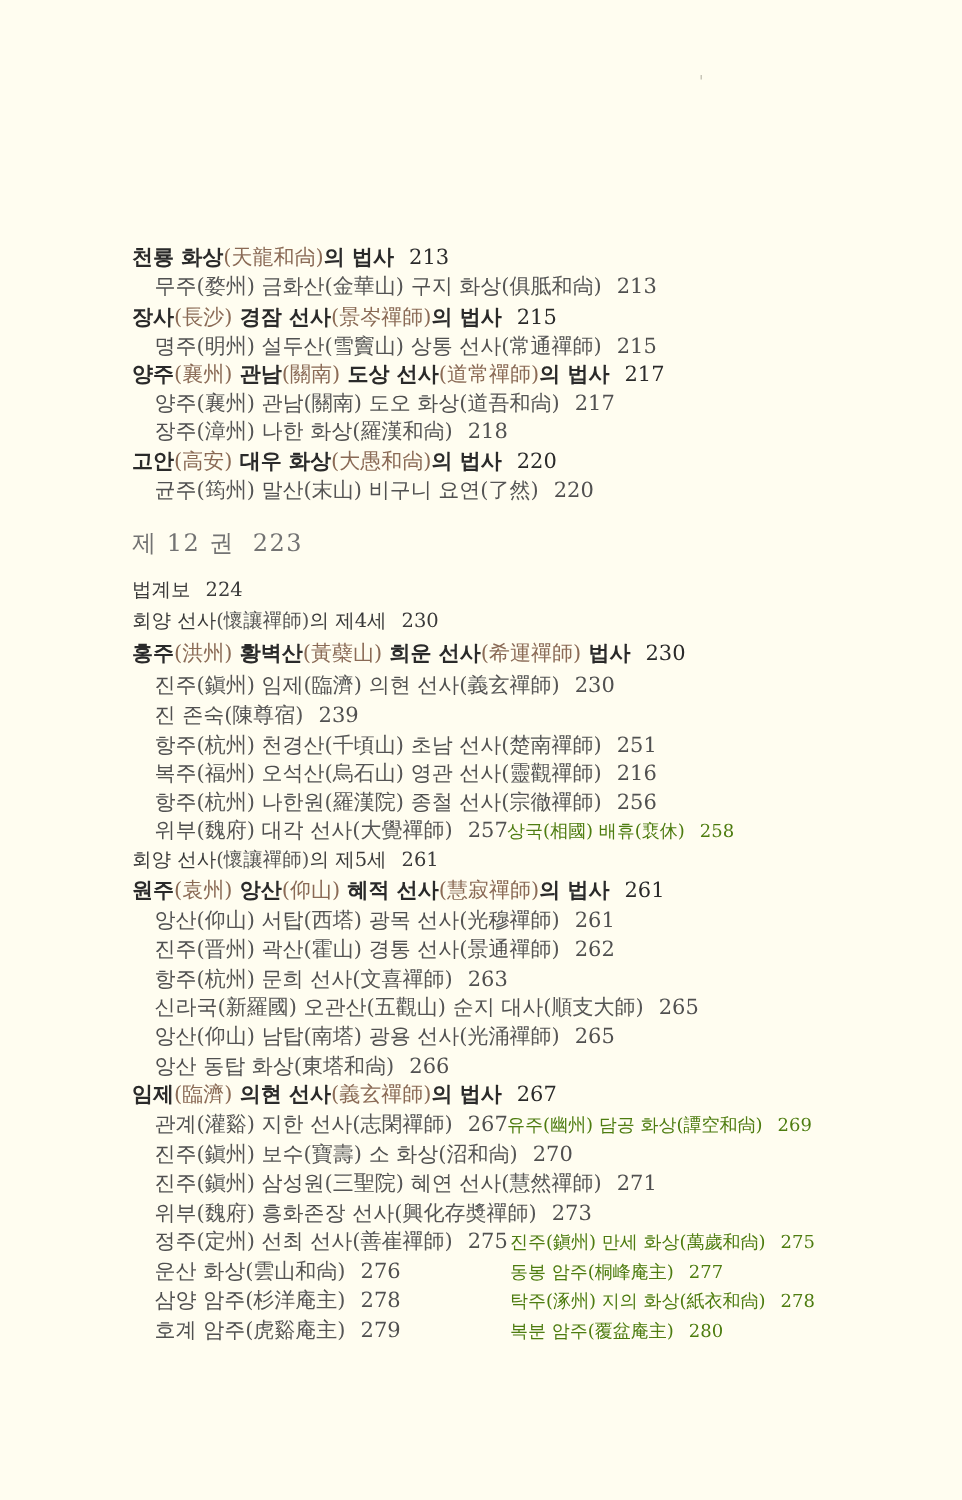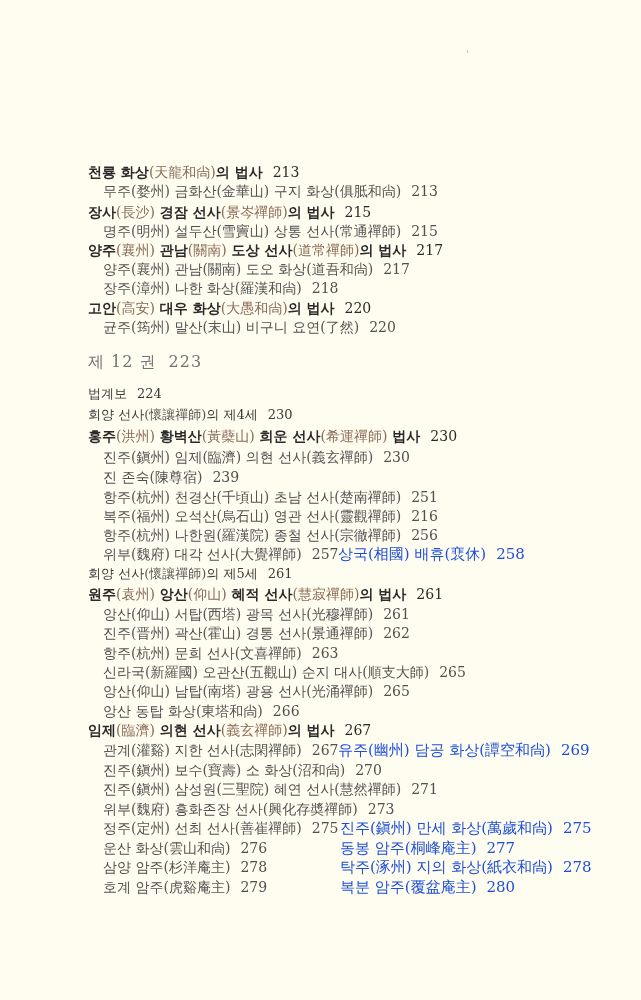--- a/index.html
+++ b/index.html
@@ -22,21 +22,21 @@
     }
     .line.head { font-weight: bold; color: #2a2a2a; }
     .line.plain { color: #3a3a3a; font-size: 13px; }
     .line.sub { padding-left: 0; }
     .hz { font-weight: normal; }
     .head .hz { color: #8a6a55; }
     .sub .hz, .plain .hz { color: #555; }
     .pg { margin-left: 10px; font-weight: normal; }
     .vol { font-size: 16px; color: #737373; letter-spacing: 1px; }
     .vol .pg { font-size: 16px; margin-left: 12px; }
-    .col2 { position: absolute; white-space: nowrap; font-size: 15px; line-height: 16px; color: #1d4ed8; }
+    .col2 { position: absolute; white-space: nowrap; font-size: 12px; line-height: 16px; color: #4d7c0f; }
   </style>
 </head>
 <body>
 
 <div class="speck"></div>
 
 <div class="toc" id="toc">
   <div class="line vol" style="left:0;top:190px;">
     <span>제 12 권</span><span class="pg">223</span>
   </div>

